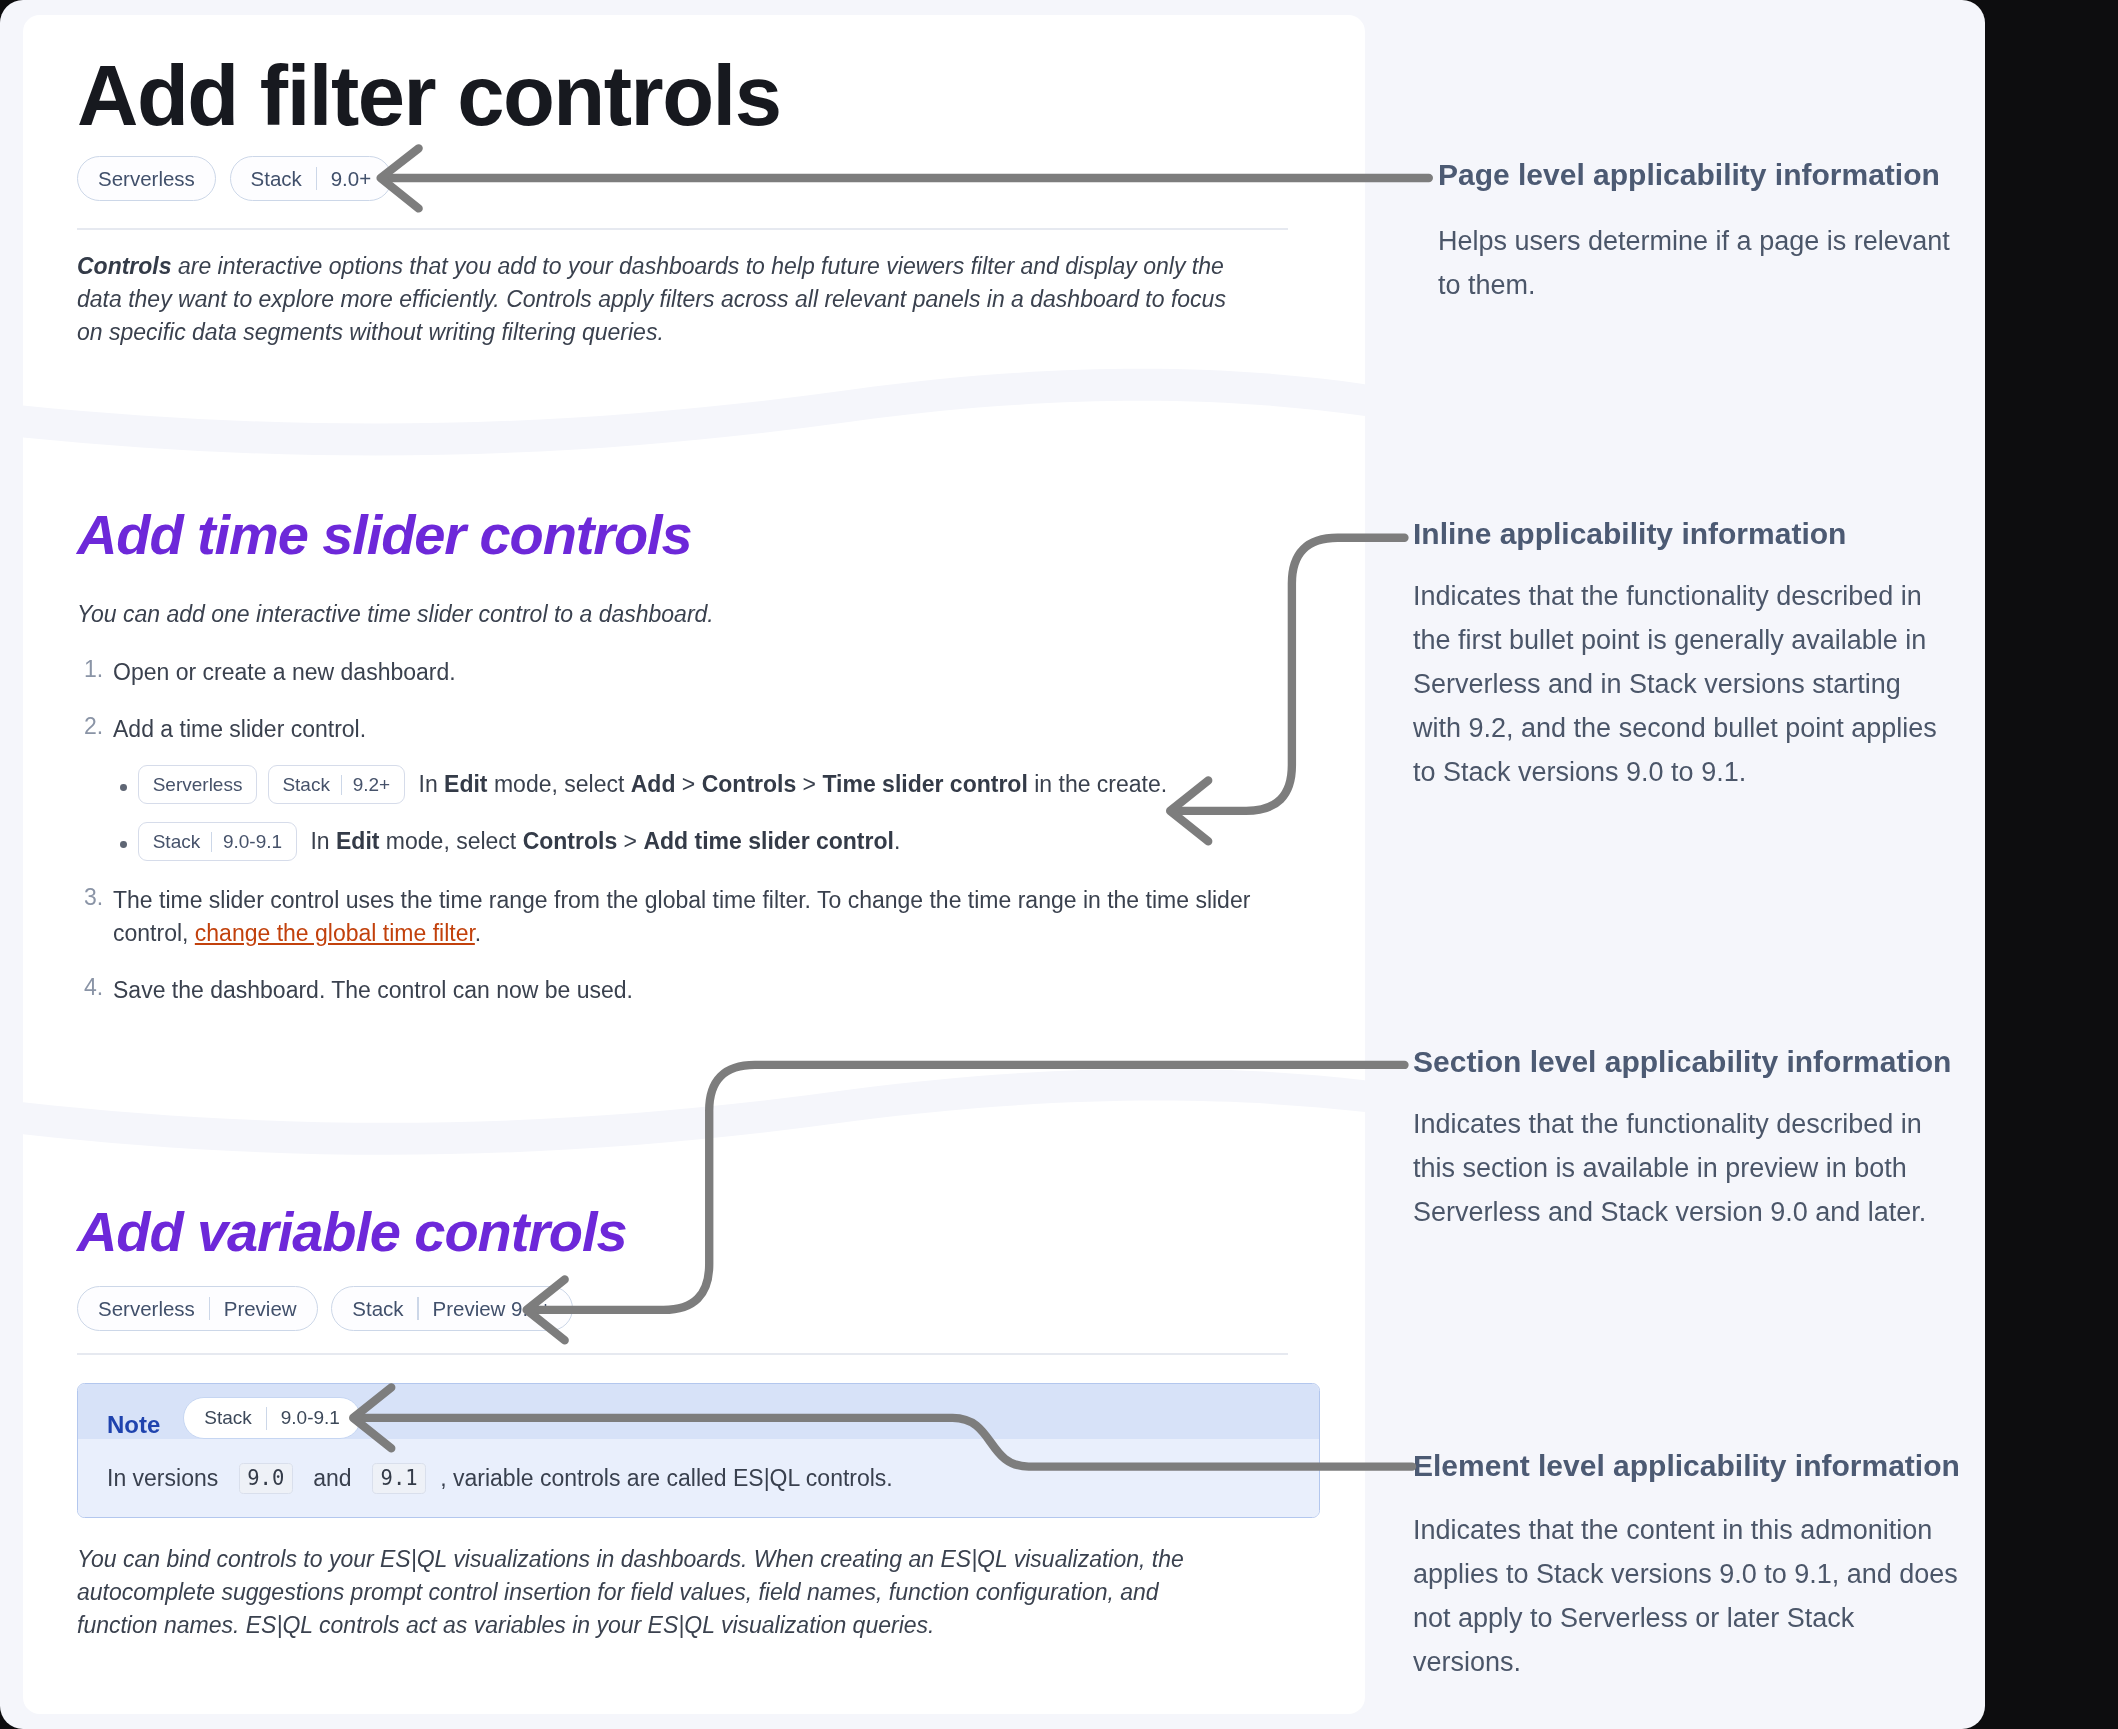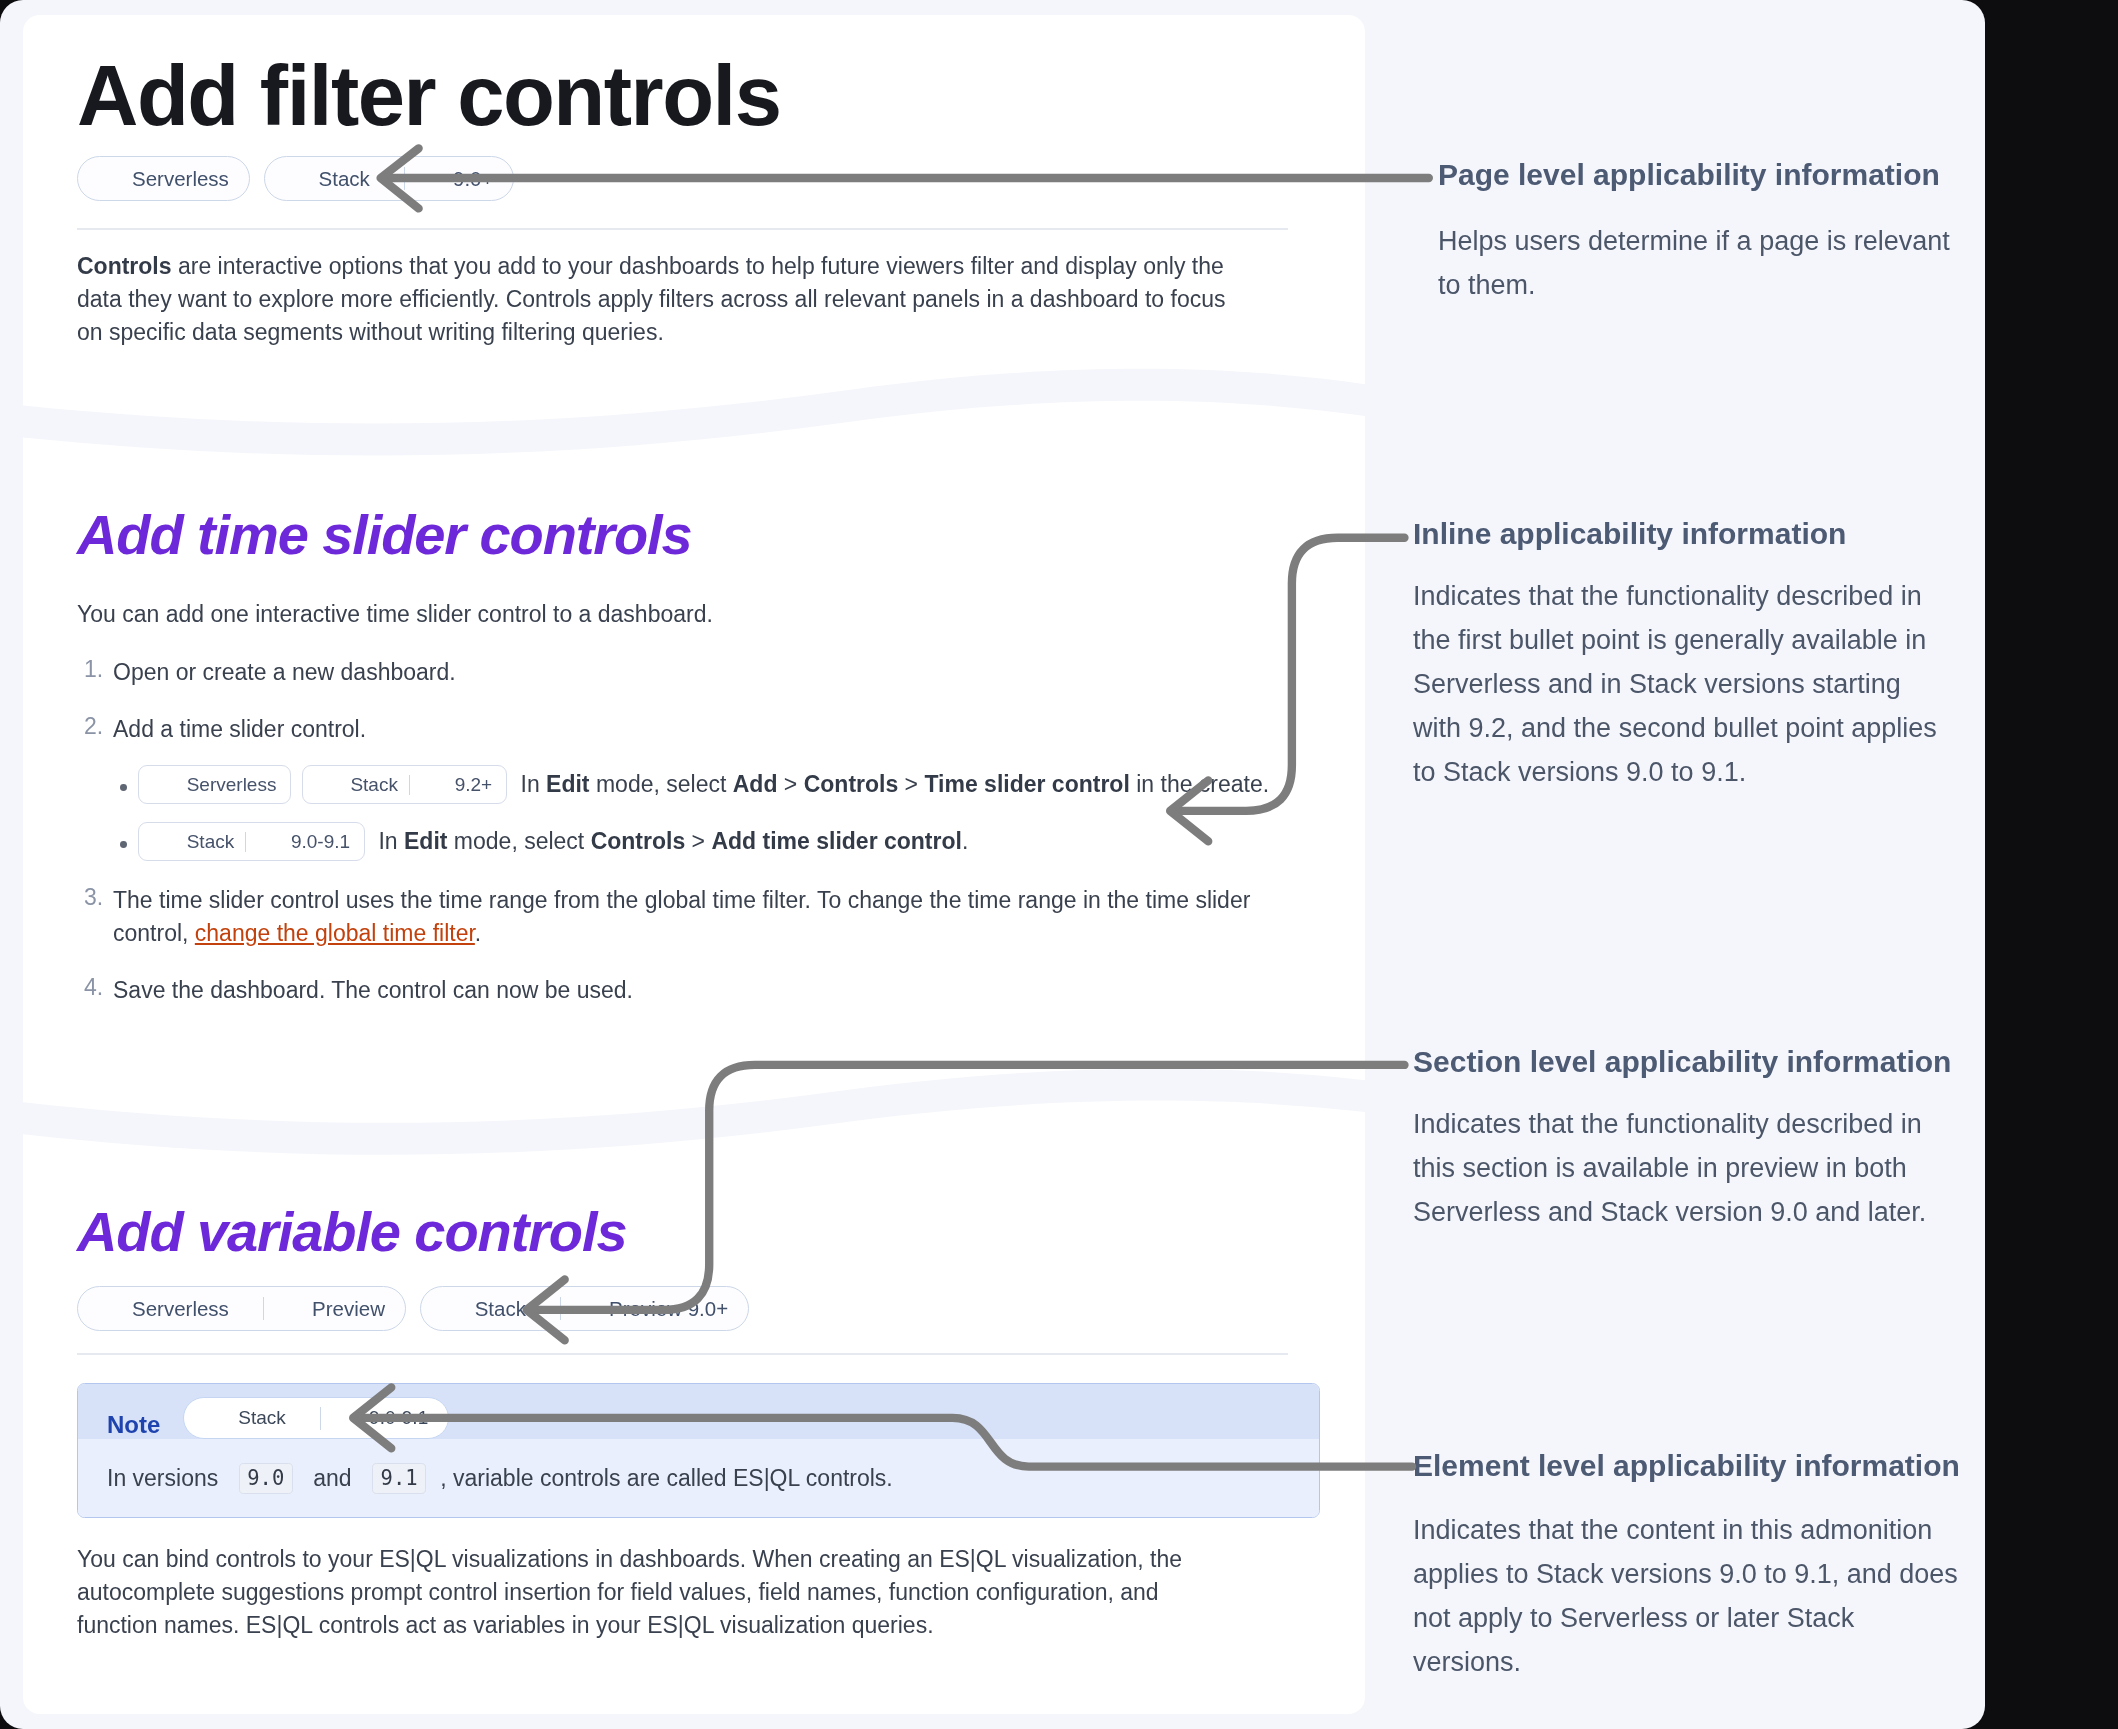--- a/index.html
+++ b/index.html
@@ -15,29 +15,29 @@
   .content{position:absolute;left:0;top:0;width:100%;height:100%;z-index:3;}
   .arrows{position:absolute;left:0;top:0;z-index:6;pointer-events:none;}
 
   .h1{position:absolute;left:77px;top:49px;font-size:85px;font-weight:700;
       color:#17191f;letter-spacing:-1.5px;line-height:1.1;}
   .h2{position:absolute;font-size:56px;font-weight:700;color:#6d28d9;
       letter-spacing:-1.1px;line-height:1.1;font-style:italic;}
   .hr{position:absolute;left:77px;width:1211px;height:1.5px;background:#e6e9f0;}
 
   .body-text{position:absolute;left:77px;font-size:23px;line-height:33px;
-      color:#3a414e;white-space:pre-line;}
+      color:#3a414e;white-space:pre-line;font-style:italic;}
   .body-text b{font-weight:700;color:#343b48;}
 
   
   .badge-row{position:absolute;display:flex;gap:13.7px;}
   .badge{display:inline-flex;align-items:center;background:#fdfdff;
       border:1.5px solid #ccd7e8;border-radius:23px;height:43px;padding:0 20px;
       font-size:20.5px;color:#41506b;gap:0;}
-  .badge span{white-space:nowrap;margin-left:34px;}
+  .badge span{white-space:nowrap;}
   .bdiv{width:1.5px;height:23px;background:#ccd7e8;margin:0 13.7px;display:inline-block;}
   .badges-inline{display:inline-flex;gap:10.6px;}
   .badges-inline .badge{height:37px;border-radius:9px;font-size:19px;padding:0 13.7px;
       border:1.5px solid #d6dcea;background:#ffffff;color:#46526a;}
   .badges-inline .bdiv{height:20px;margin:0 10.6px;}
 
   
   .step-num{position:absolute;left:84px;font-size:23px;color:#8a94a6;}
   .step-body{position:absolute;left:113px;font-size:23px;line-height:33px;
       color:#3a414e;white-space:pre-line;}

